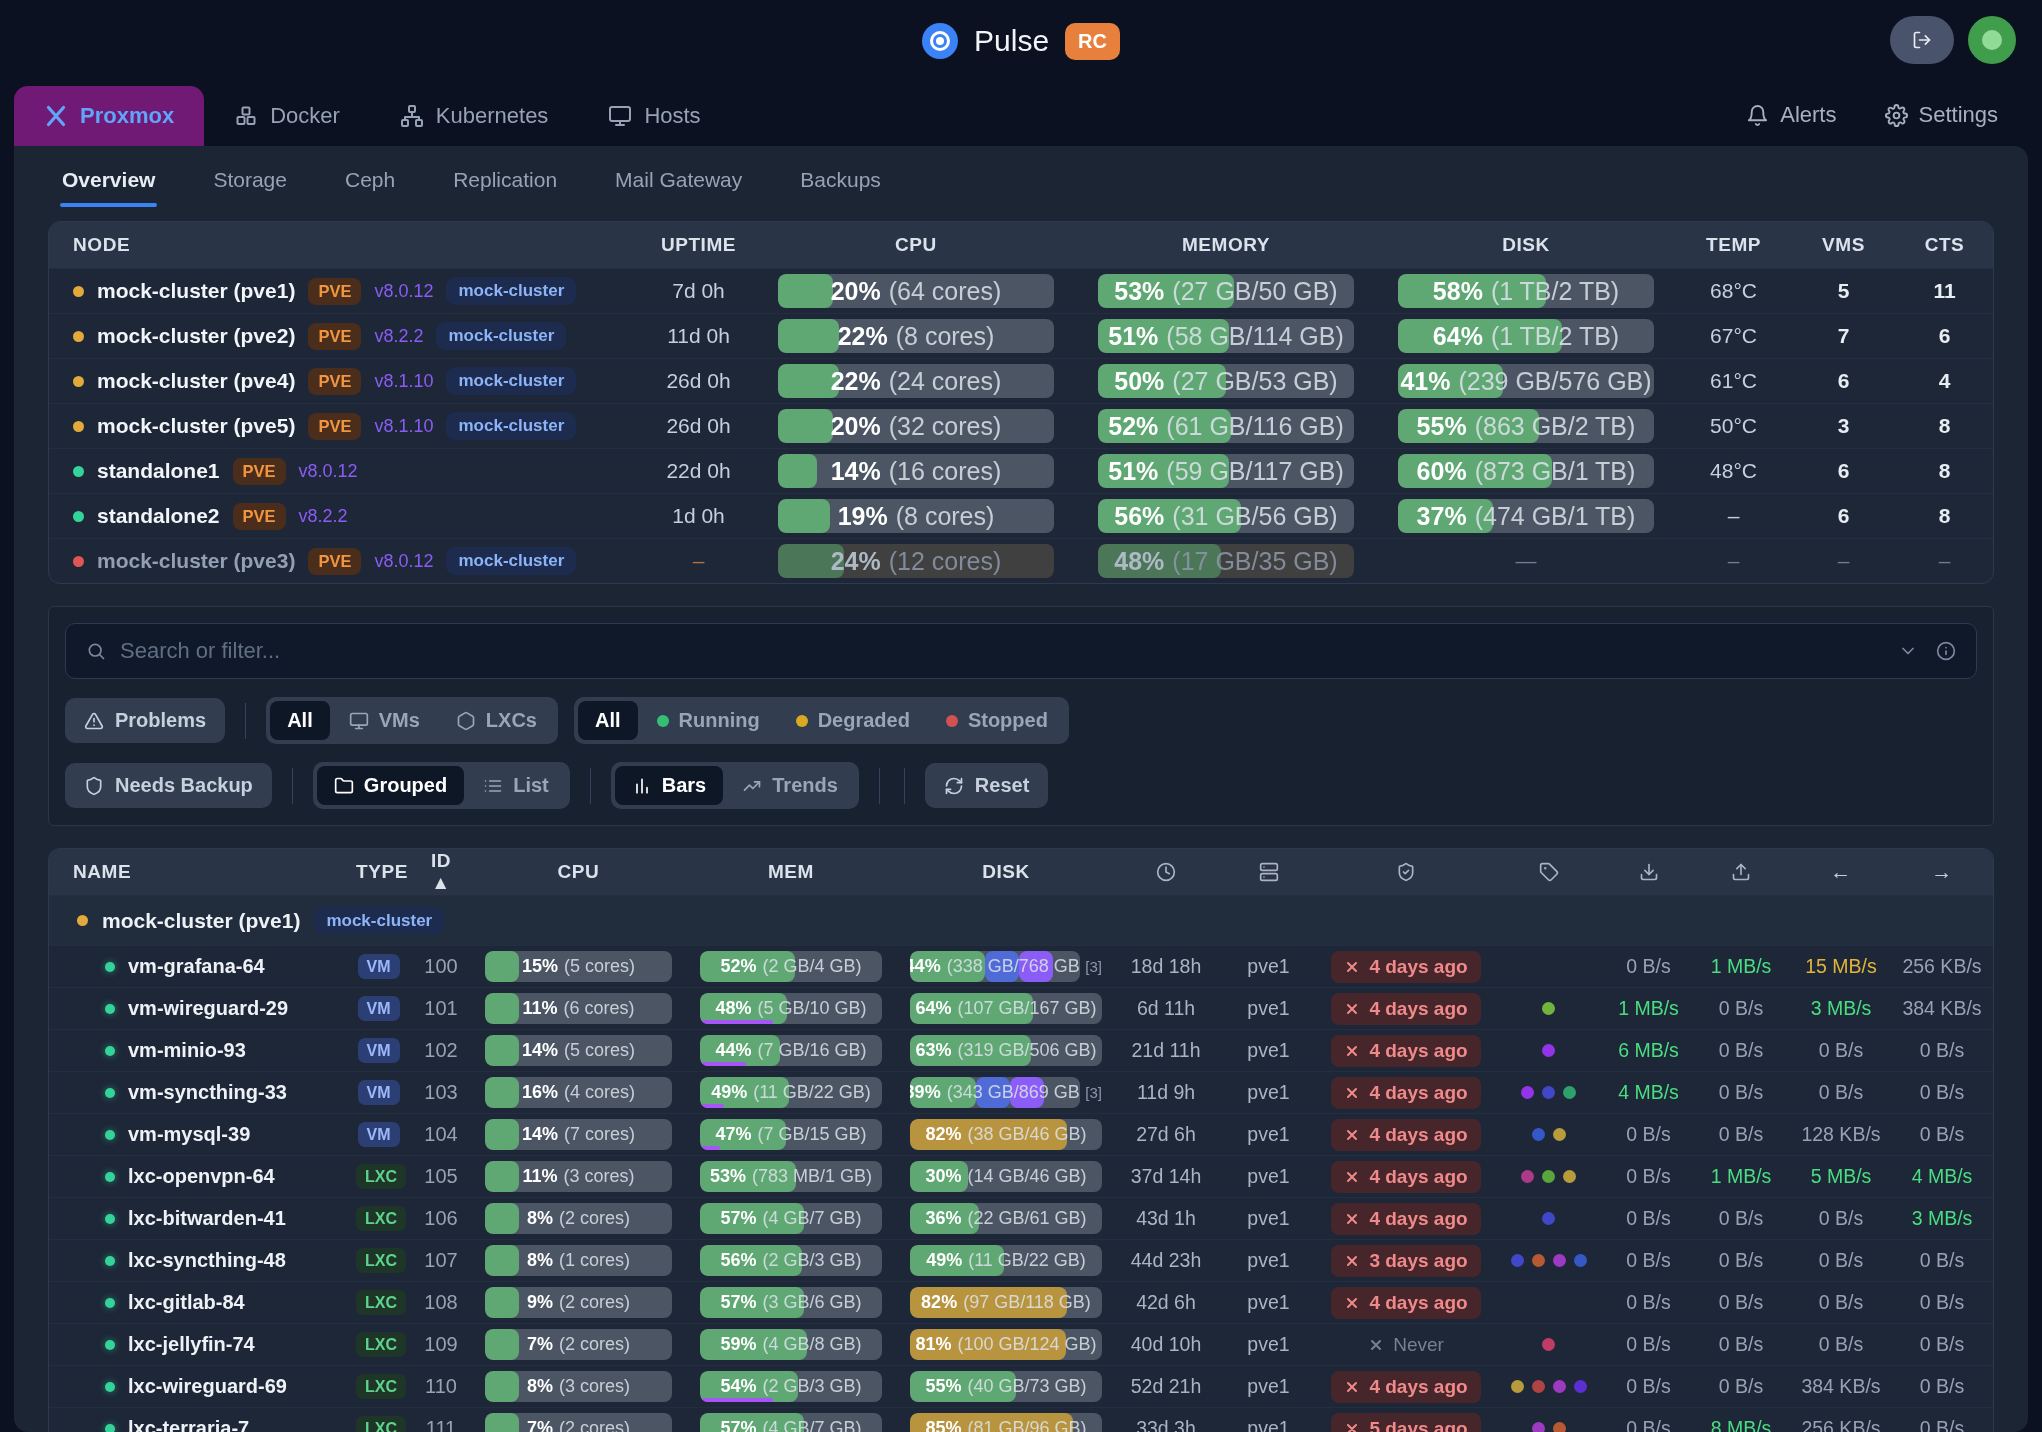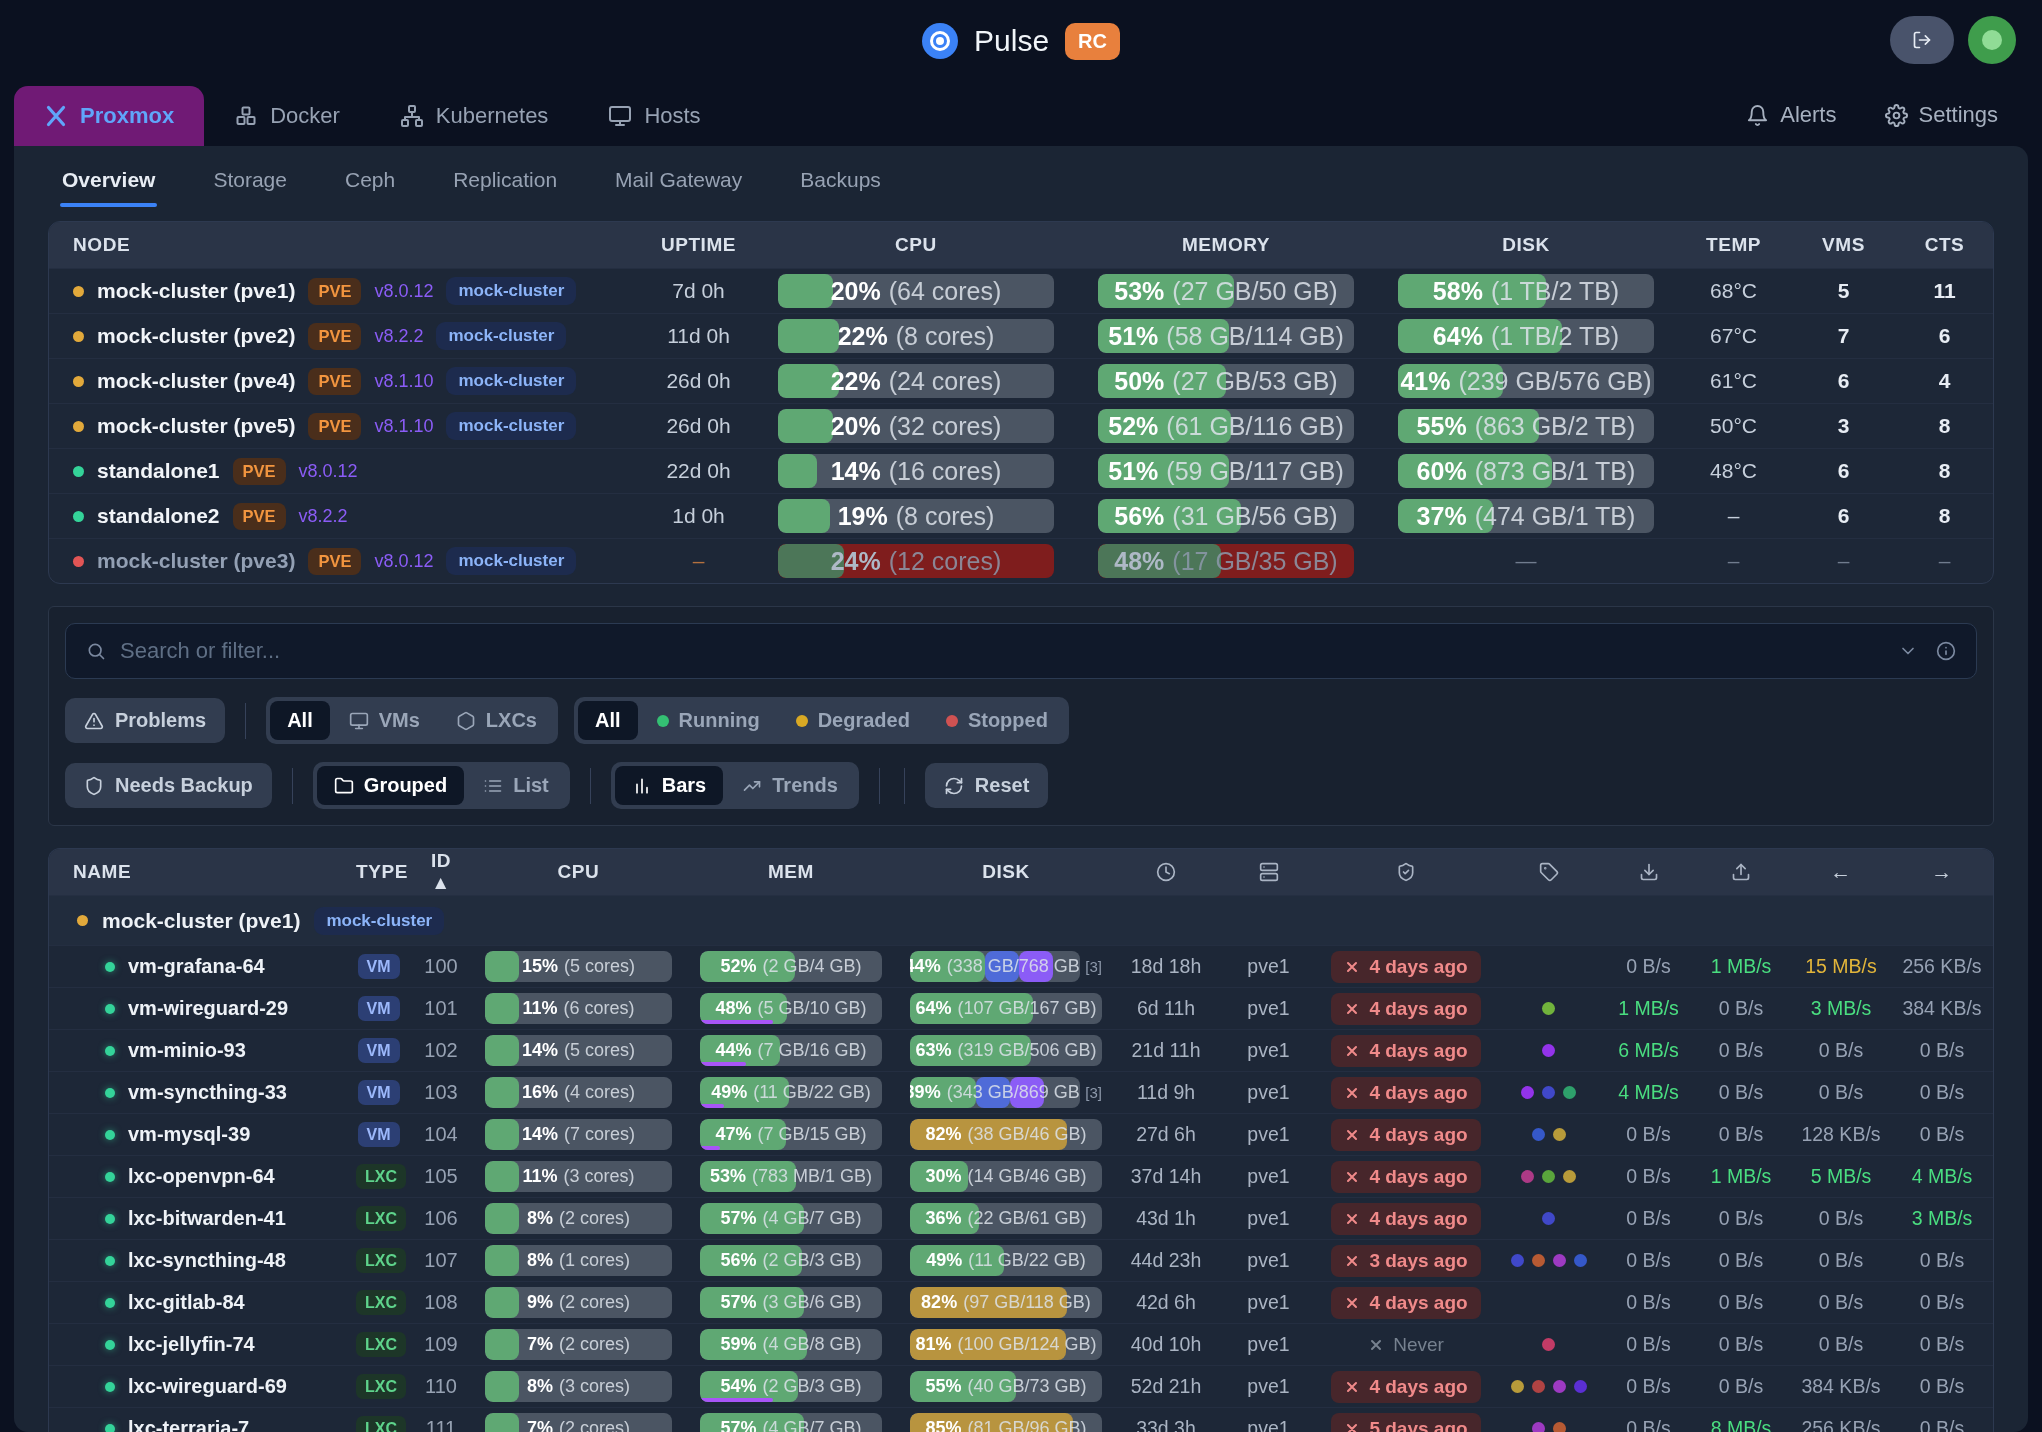--- a/index.html
+++ b/index.html
@@ -68,21 +68,21 @@
   .g-guests .bar-label { font-size:18px; gap:6px; }
   .bar-label b { font-weight:800; color:#fff; }
   .bar-label .sub { color:#dde3ea; opacity:.85; }
   .swap-line { position:absolute; left:0; bottom:0; height:4px; background:#a855f7; border-radius:0 2px 2px 0; }
   .suffix { margin-left:5px; font-size:15px; color:#8d99ab; flex:none; }
   .num { font-size:21px; color:#c6cfdb; }
   .vm-count { font-size:21px; color:#e8edf4; font-weight:600; }
   .dash-warn { color:#b4713f !important; }
 
   .offline .node-name { color:#93a0b4; }
-  .offline .bar { background:#7f1d1d; }
+  .offline .bar { background:#404040; }
   .offline .seg { filter:brightness(.72) saturate(.8); }
   .offline .bar-label b { color:#aeb9c6; }
   .offline .bar-label .sub { color:#8d99ab; }
   .offline .num, .offline .vm-count { color:#707c8e; font-weight:400; }
 
   
   .search-card { margin:22px 34px; border:1px solid #2b3648; border-radius:6px; padding:16px; background:#18212f; }
   .search-bar { display:flex; align-items:center; gap:14px; background:#10192a; border:1px solid #2b3a52; border-radius:10px; height:56px; padding:0 20px; }
   .search-bar input { flex:1; background:transparent; border:none; outline:none; color:#e5eaf2; font-size:22px; }
   .search-bar input::placeholder { color:#5f6f85; }

